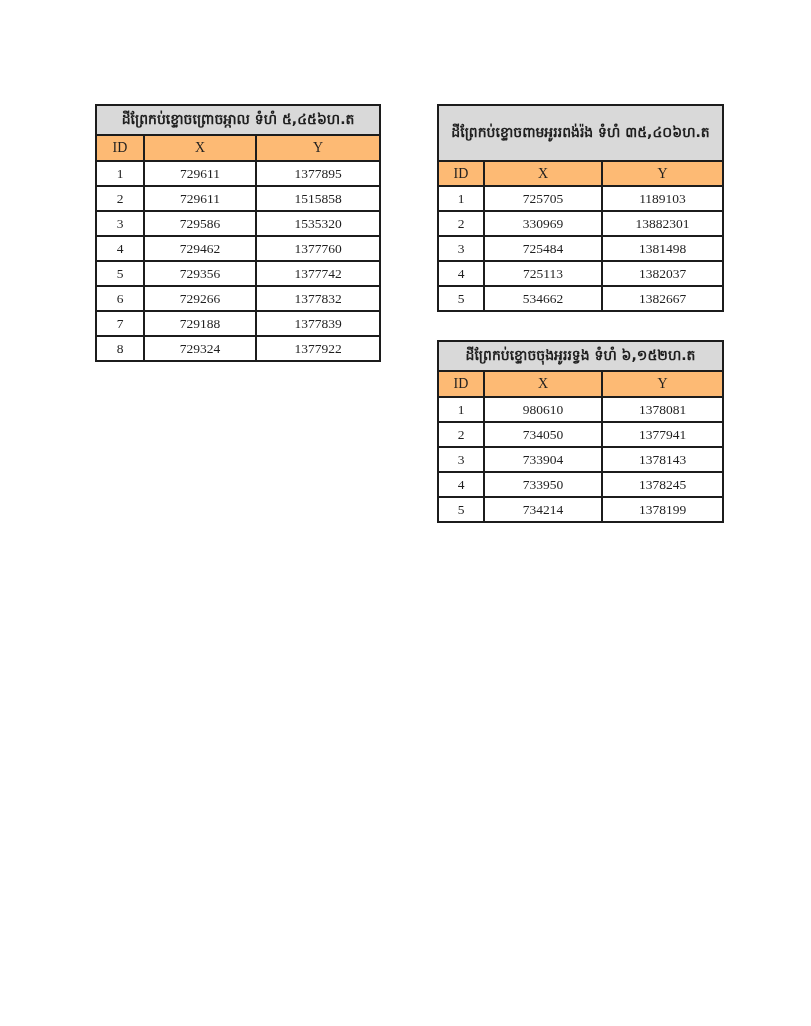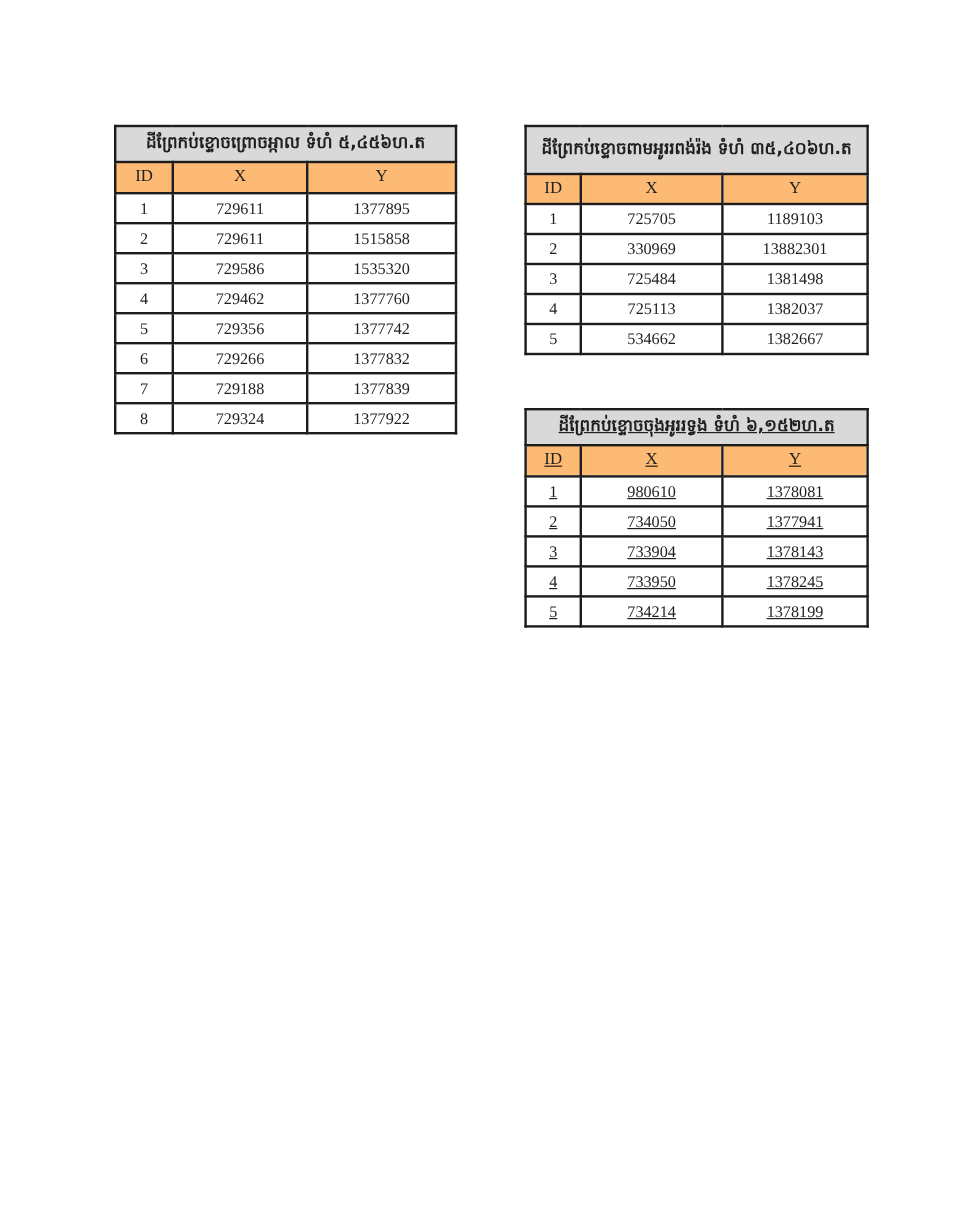--- a/index.html
+++ b/index.html
@@ -57,28 +57,28 @@
   #table-1 .col-y  { width: 124px; }
   #table-1 tr { height: 25px; margin-left: 28px; }
   #table-1 tr.title-row  { height: 30px; }
   #table-1 tr.header-row { height: 26px; }
   
   #table-2 { left: 437px; top: 104px; width: 285px; }
   #table-2 .col-id { width: 46px; }
   #table-2 .col-x  { width: 118px; }
   #table-2 .col-y  { width: 121px; }
   #table-2 tr { height: 25px; }
-  #table-2 tr.title-row  { height: 40px; }
+  #table-2 tr.title-row  { height: 56px; }
   #table-2 tr.header-row { height: 25px; }
   
   #table-3 { left: 437px; top: 340px; width: 285px; }
   #table-3 .col-id { width: 46px; }
   #table-3 .col-x  { width: 118px; }
   #table-3 .col-y  { width: 121px; }
-  #table-3 tr { height: 25px; text-decoration: underline; }
+  #table-3 tr { height: 25px; }
   #table-3 tr.title-row  { height: 30px; }
   #table-3 tr.header-row { height: 26px; }
 </style>
 </head>
 <body>
 
 <div class="page">
 
   <table class="doc-table" id="table-1">
     <colgroup>

